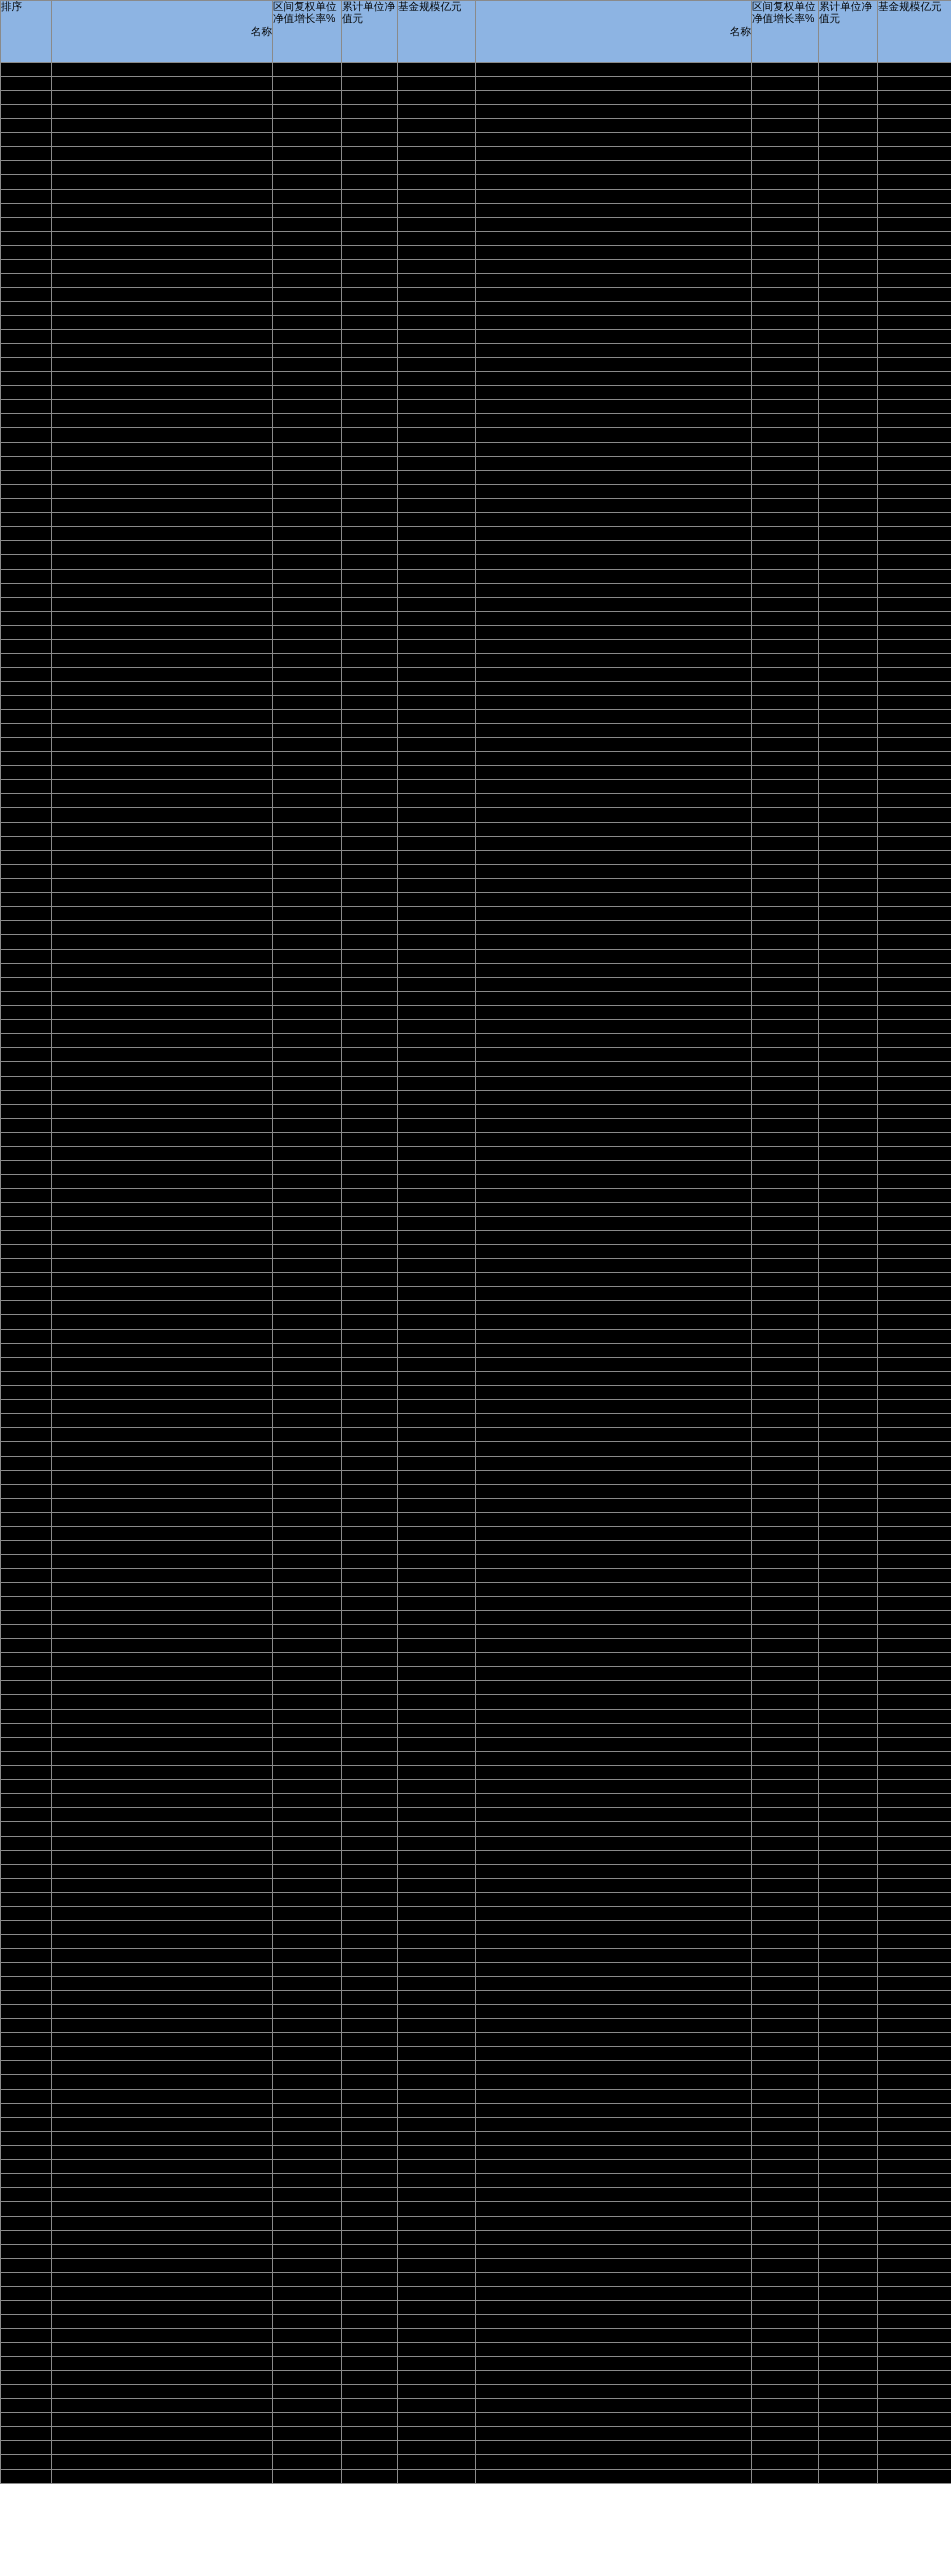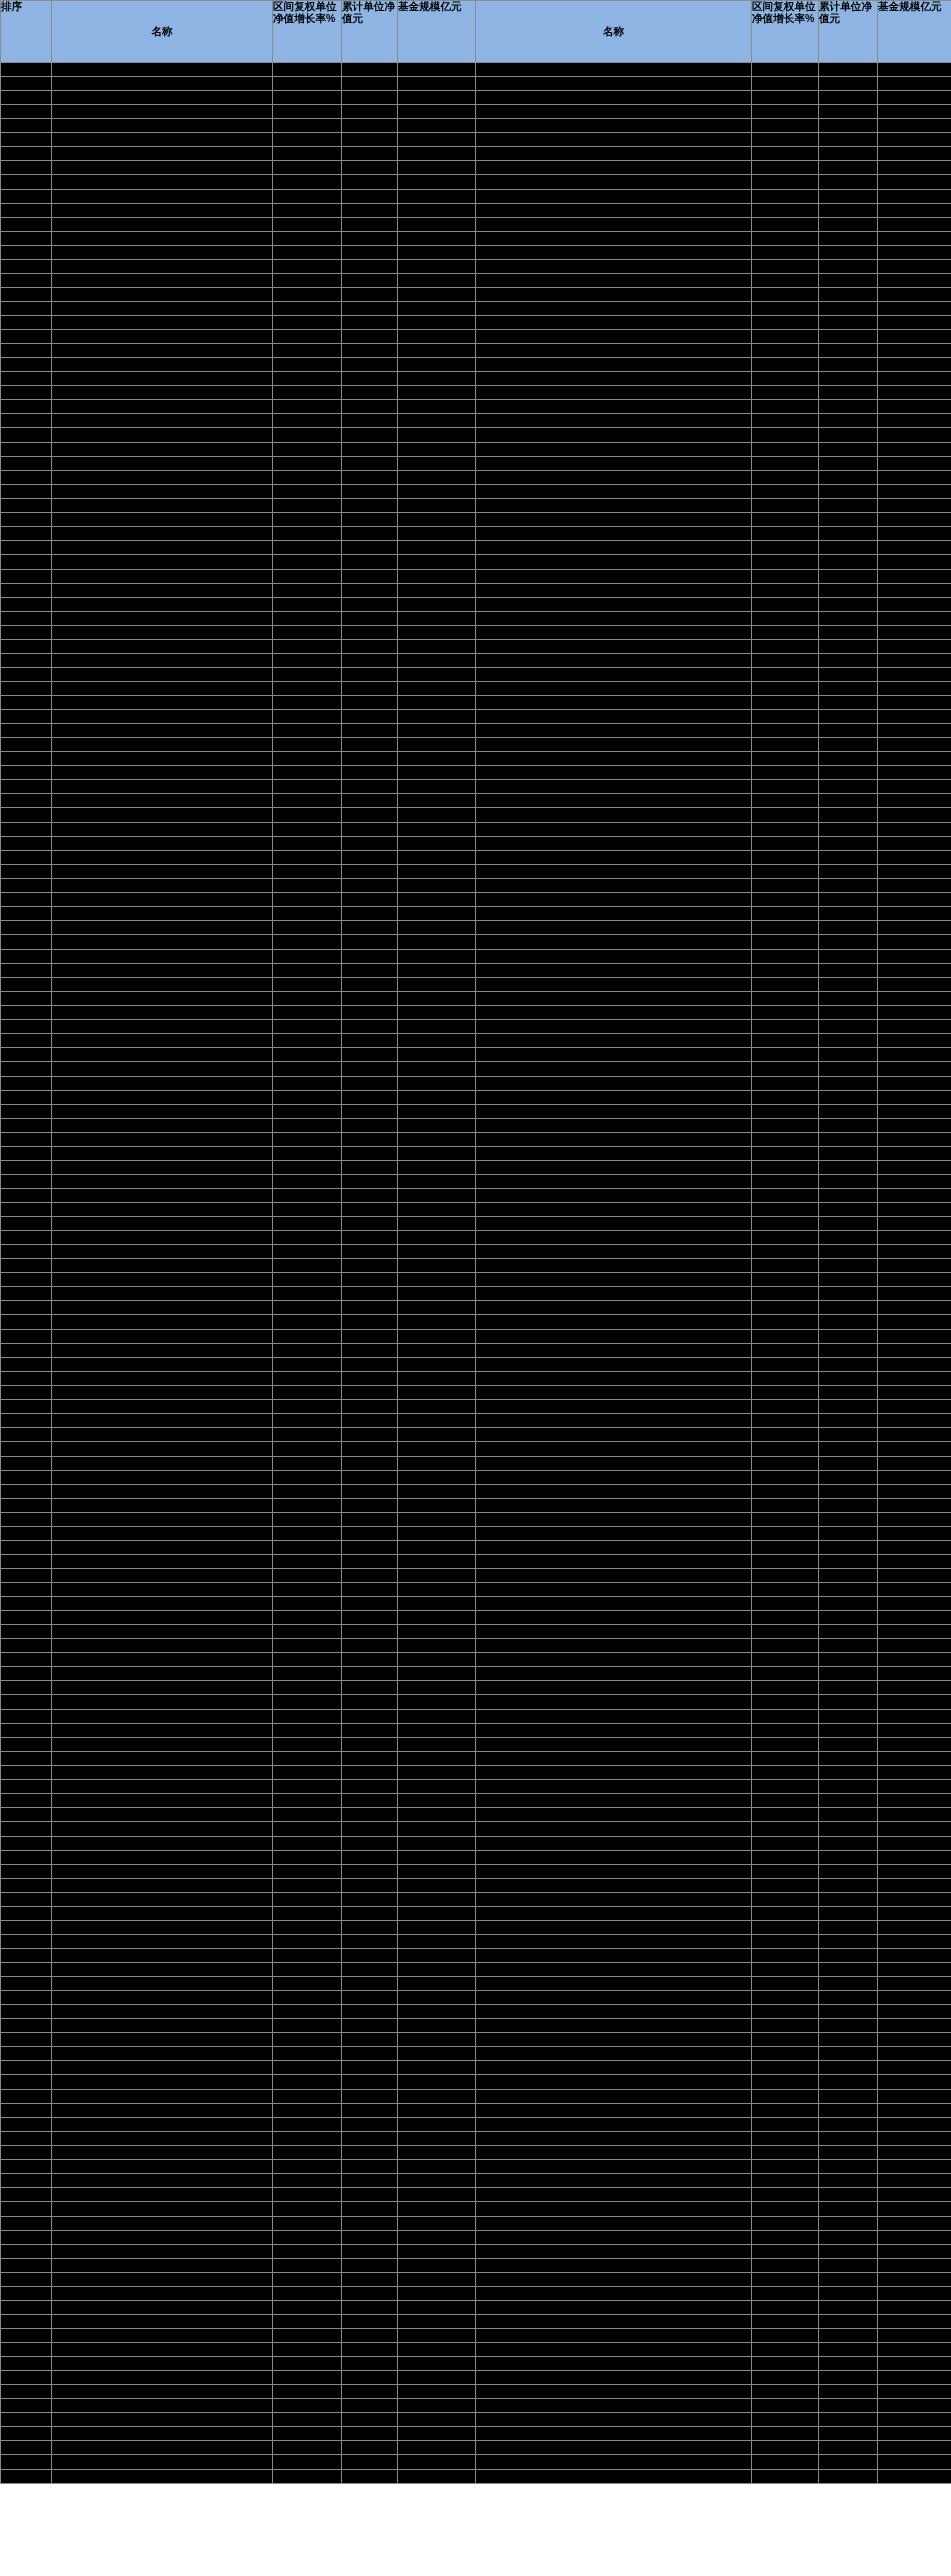--- a/index.html
+++ b/index.html
@@ -33,29 +33,29 @@
 
   table.grid th, table.grid td {
     border: 0.8px solid #8a8a8a;
     padding: 0;
     margin: 0;
   }
   thead th {
     background: #8db4e3;
     color: #000000;
     font-size: 10.6px;
-    font-weight: bold;
+    font-weight: normal;
     line-height: 1.12;
     vertical-align: top;
     height: 62px;
     padding: 2.5px 2.5px 0 2.5px;
     box-sizing: border-box;
   }
   th.center-head {
-    text-align: center;
+    text-align: right;
     vertical-align: middle;
   }
   th.left-head {
     text-align: left;
   }
   tbody td {
     background: #000000;
     height: 14px;
     font-size: 9.8px;
     color: #e8e8e8;

